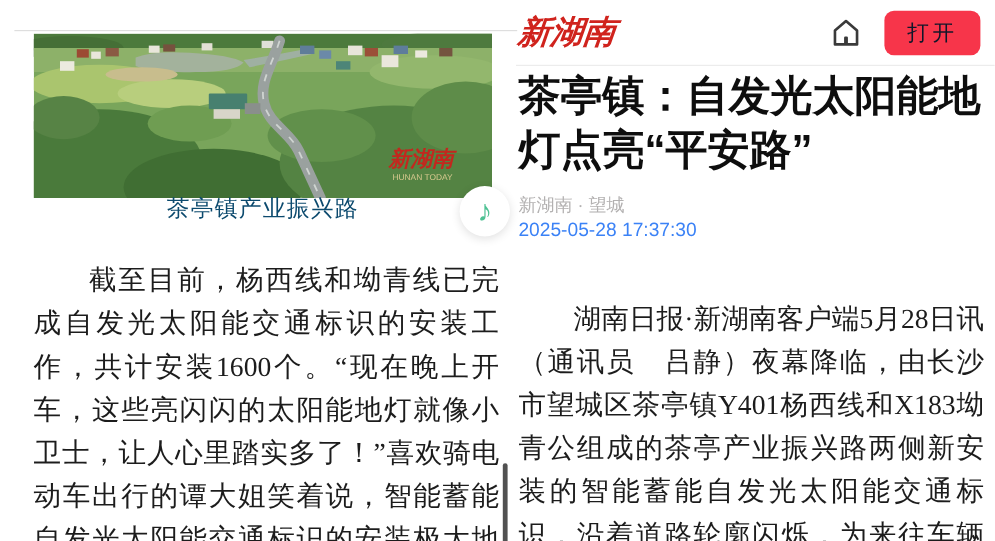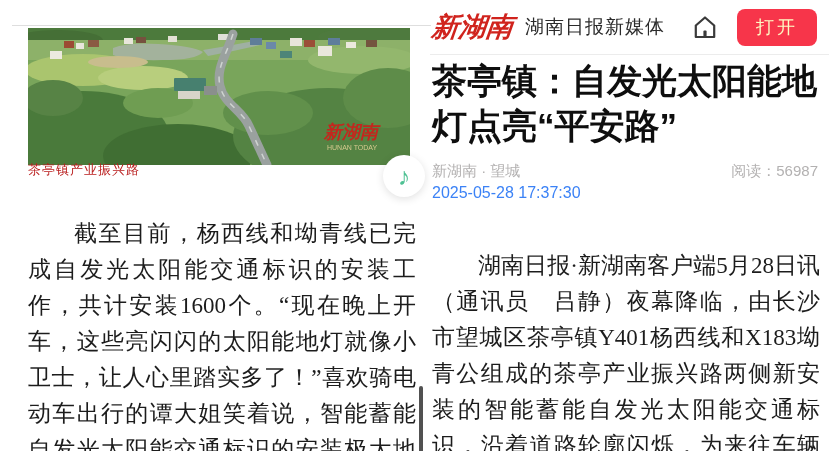--- a/index.html
+++ b/index.html
@@ -5,39 +5,39 @@
   * { margin:0; padding:0; box-sizing:border-box; }
   html,body { width:829px; height:451px; background:#ffffff; overflow:hidden; position:relative;
               font-family:"Liberation Sans", sans-serif; }
 
   .abs { position:absolute; }
 
   
   .photo { left:28px; top:28px; width:382px; height:137px; overflow:hidden; }
   .photo svg { display:block; }
 
-  .caption { left:28px; top:161px; width:382px; text-align:left;
+  .caption { left:28px; top:161px; width:382px; text-align:center;
              font-family:"Liberation Serif","DejaVu Serif",serif;
-             font-size:13px; color:#b91c1c; letter-spacing:1px; }
+             font-size:19px; color:#0c4a6e; letter-spacing:1px; }
 
   .body-text { font-family:"Liberation Serif","DejaVu Serif",serif;
                font-size:23px; line-height:36px; color:#1c1c1c;
                text-align:justify; text-indent:2em; overflow:hidden; }
   .para-left  { left:28px;  top:216px; width:388px; height:235px; }
   .para-right { left:432px; top:248px; width:388px; height:203px; }
 
   
   .appbar { left:432px; top:0; width:385px; height:54px; display:flex; align-items:center; }
   .logo { font-family:"Liberation Serif","DejaVu Serif",serif; font-weight:bold; font-style:italic;
           font-size:27px; color:#d0231d; transform:skewX(-6deg); margin-right:12px; white-space:nowrap; }
   .brand { font-size:19px; color:#2b2b2b; letter-spacing:1px; white-space:nowrap; }
   .appbar .spacer { flex:1; }
   .home-btn { width:28px; height:28px; margin-right:18px; cursor:pointer; display:flex;
               align-items:center; justify-content:center; }
-  .open-btn { width:80px; height:37px; background:#f7354a; color:#fef9c3; border:none;
+  .open-btn { width:80px; height:37px; background:#f7354a; color:#0f172a; border:none;
               border-radius:8px; font-size:18px; letter-spacing:3px; cursor:pointer;
               font-family:Liberation Mono, monospace; }
   .appbar-divider { left:430px; top:54px; width:399px; height:1px; background:#ececec; }
   .top-divider { left:12px; top:25px; width:419px; height:1px; background:#dedede; }
 
   .headline { left:432px; top:58px; width:392px;
               font-family:Liberation Sans, sans-serif;
               font-size:35px; line-height:45px; font-weight:bold; color:#0e0e0e; }
 
   .meta-row { left:432px; top:162px; width:386px; display:flex; justify-content:space-between;
@@ -114,37 +114,35 @@
     <text x="299" y="122" font-size="7" fill="#d6c98f" font-family="'Liberation Sans',sans-serif">HUNAN TODAY</text>
   </svg>
 </div>
 
 <div class="abs caption">茶亭镇产业振兴路</div>
 
 <p class="abs body-text para-left">截至目前，杨西线和坳青线已完成自发光太阳能交通标识的安装工作，共计安装1600个。“现在晚上开车，这些亮闪闪的太阳能地灯就像小卫士，让人心里踏实多了！”喜欢骑电动车出行的谭大姐笑着说，智能蓄能自发光太阳能交通标识的安装极大地提升了这两条线路的行车安全</p>
 
 <div class="abs appbar">
   <span class="logo">新湖南</span>
-  <span class="brand">湖南日报新媒体</span>
   <span class="spacer"></span>
   <span class="home-btn">
     <svg width="26" height="26" viewBox="0 0 26 26" fill="none">
       <path d="M13 3.5 L3.8 11.5 L3.8 23 L22.2 23 L22.2 11.5 Z" stroke="#3a3a3a" stroke-width="2.2" stroke-linejoin="round" fill="none"></path>
       <rect x="11.4" y="16.5" width="3.2" height="6" fill="#3a3a3a" rx="1"></rect>
     </svg>
   </span>
   <button class="open-btn">打开</button>
 </div>
 <div class="abs appbar-divider"></div>
 
 <h1 class="abs headline">茶亭镇：自发光太阳能地灯点亮“平安路”</h1>
 
 <div class="abs meta-row">
   <span>新湖南 · 望城</span>
-  <span><span>阅读：</span><span>56987</span></span>
 </div>
 <div class="abs timestamp">2025-05-28 17:37:30</div>
 
 <p class="abs body-text para-right">湖南日报·新湖南客户端5月28日讯（通讯员　吕静）夜幕降临，由长沙市望城区茶亭镇Y401杨西线和X183坳青公组成的茶亭产业振兴路两侧新安装的智能蓄能自发光太阳能交通标识，沿着道路轮廓闪烁，为来往车辆照亮安全路径。近</p>
 
 <div class="abs audio-fab">
   <span class="note">♪</span>
 </div>
 
 <div class="abs scroll-thumb"></div>

